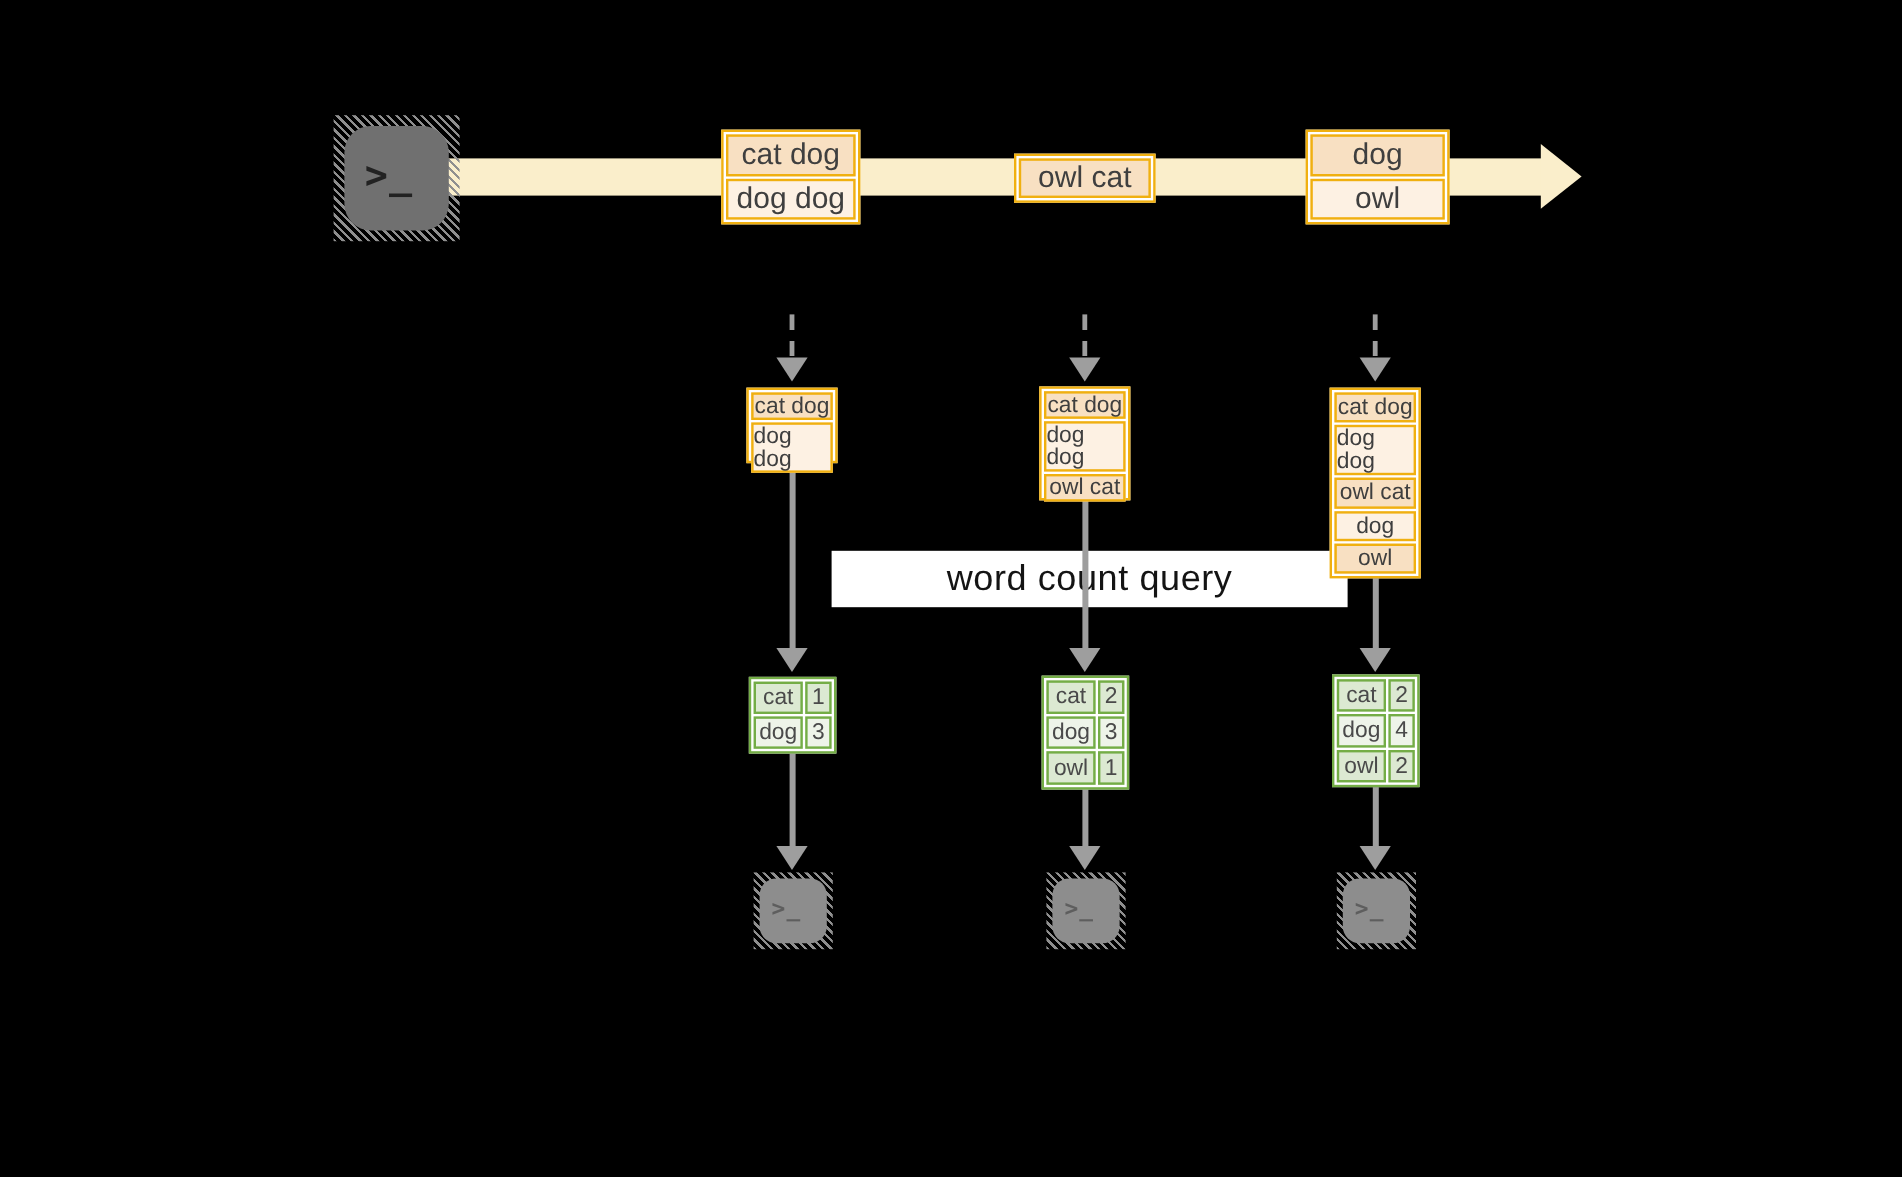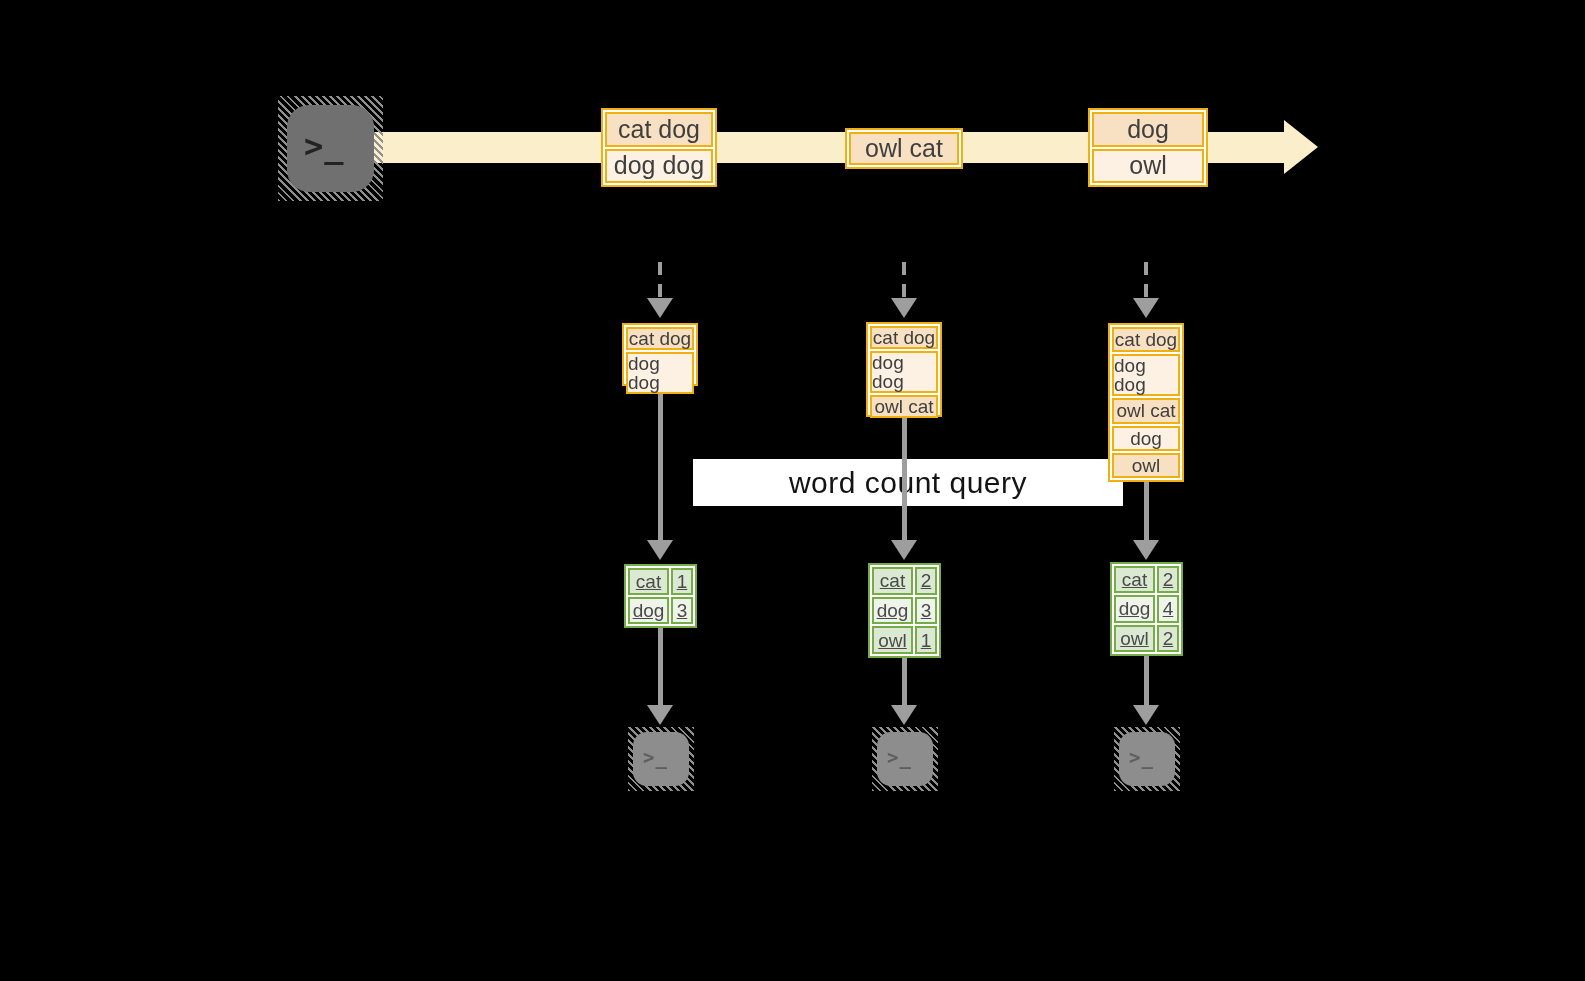--- a/index.html
+++ b/index.html
@@ -82,21 +82,21 @@
 
   
   .gtable {
     background:#fff; border:2px solid #74AD46; padding:2px;
     display:flex; flex-direction:column; gap:2px; box-sizing:border-box; z-index:3;
   }
   .grow { display:flex; gap:2px; flex:1; }
   .gcell {
     border:2px solid #74AD46; box-sizing:border-box;
     display:flex; align-items:center; justify-content:center;
-    font-size:19px; line-height:1; color:#4a4a4a;text-decoration:underline;
+    font-size:19px; line-height:1; color:#4a4a4a;
   }
   .gword { width:41px; }
   .gcount { width:22px; }
   .ggreen { background:#DCE9D2; }
   .glight { background:#EEF4E9; }
   .tbl1 { left:624px; top:564px; width:73px; height:64px; }
   .tbl2 { left:868px; top:563px; width:73px; height:95px; }
   .tbl3 { left:1110px; top:562px; width:73px; height:94px; }
 </style>
 </head>

